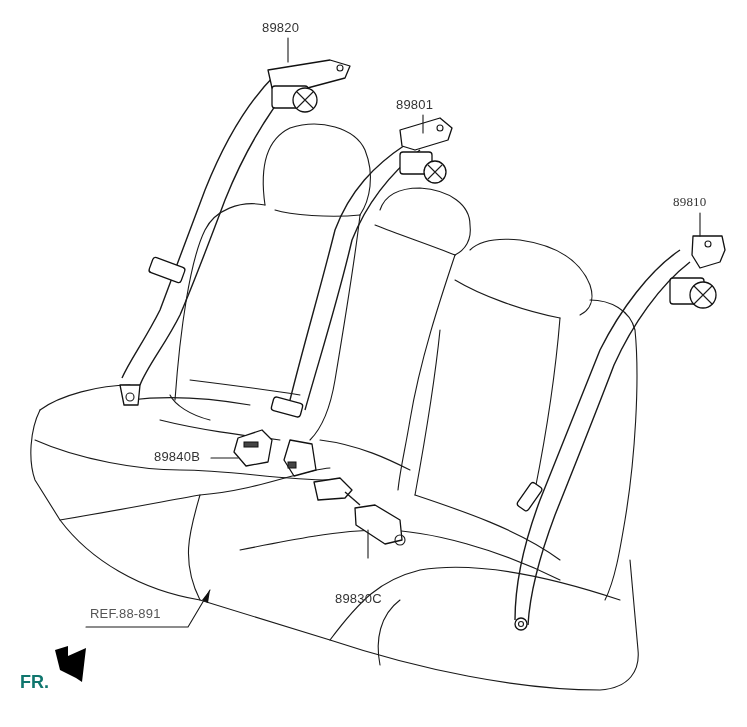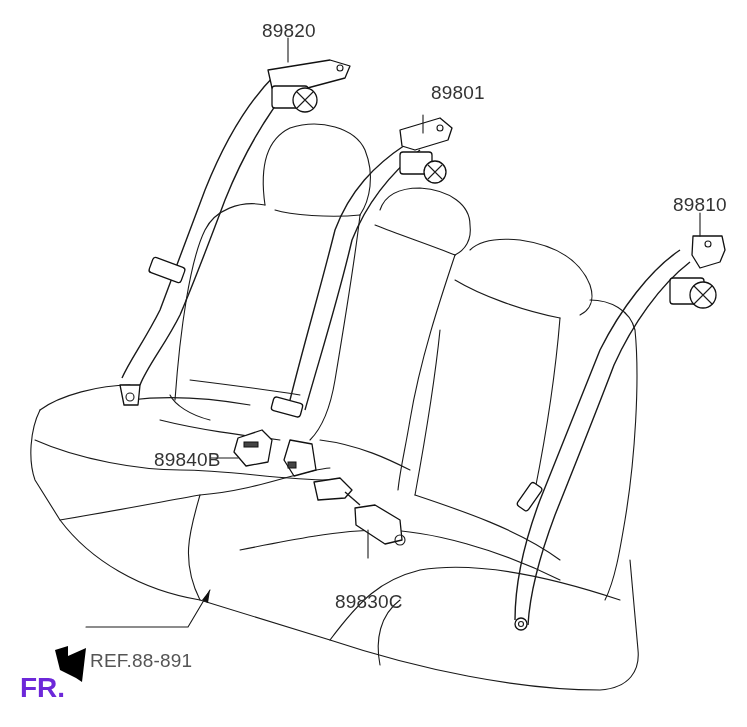--- a/index.html
+++ b/index.html
@@ -1,19 +1,19 @@
 <!DOCTYPE html>
 <html><head>
 <meta charset="utf-8">
 <style>
   html, body { margin: 0; padding: 0; background: #ffffff; }
   body { width: 747px; height: 727px; position: relative; overflow: hidden; font-family: "Liberation Sans", sans-serif; }
   #diagram { position: absolute; left: 0; top: 0; width: 747px; height: 727px; }
-  .lbl { position: absolute; font-family: "Liberation Sans", sans-serif; font-size: 19px; color: #333333; letter-spacing: 0.2px; white-space: nowrap; }
-  .fr { position: absolute; font-family: "Liberation Sans", sans-serif; font-weight: bold; font-size: 28px; color: #6d28d9; }
+  .lbl { position: absolute; font-family: "Liberation Sans", sans-serif; font-size: 13px; color: #333333; letter-spacing: 0.2px; white-space: nowrap; }
+  .fr { position: absolute; font-family: "Liberation Sans", sans-serif; font-weight: bold; font-size: 18px; color: #0f766e; }
   .ln { fill: none; stroke: #1a1a1a; stroke-width: 1.1; stroke-linejoin: round; stroke-linecap: round; }
   .ln2 { fill: none; stroke: #1a1a1a; stroke-width: 1.4; stroke-linejoin: round; }
   .part { fill: #ffffff; stroke: #111; stroke-width: 1.3; stroke-linejoin: round; }
   .dark { fill: #444; stroke: #111; stroke-width: 1; }
 </style>
 </head>
 <body>
 
 <svg id="diagram" viewBox="0 0 747 727" xmlns="http://www.w3.org/2000/svg">
 
@@ -113,18 +113,18 @@
     <line class="ln" x1="211" y1="458" x2="238" y2="458"></line>
     <line class="ln" x1="368" y1="530" x2="368" y2="558"></line>
     <polyline class="ln" points="86,627 188,627 210,590"></polyline>
     <polygon points="210,590 202,600 208,603" fill="#111"></polygon>
   </g>
 
   <polygon fill="#000" points="57,656 70,652 70,662 88,654 84,688 78,684 62,676" transform="translate(-2,-6) scale(1)"></polygon>
 </svg>
 
 <div class="lbl" style="left:262px;top:20px;">89820</div>
-<div class="lbl" style="left:396px;top:82px;margin-left:35px;">89801</div>
-<div class="lbl" style="left:673px;top:194px;">89810</div>
+<div class="lbl" style="left:396px;top:97px;">89801</div>
+<div class="lbl" style="left:673px;top:194px;font-family:Liberation Serif, serif;">89810</div>
 <div class="lbl" style="left:154px;top:449px;">89840B</div>
 <div class="lbl" style="left:335px;top:591px;">89830C</div>
-<div class="lbl" style="left:90px;top:606px;color:#555;margin-top:44px;">REF.88-891</div>
+<div class="lbl" style="left:90px;top:606px;color:#555;">REF.88-891</div>
 <div class="fr" style="left:20px;top:672px;">FR.</div>
 
 </body></html>

